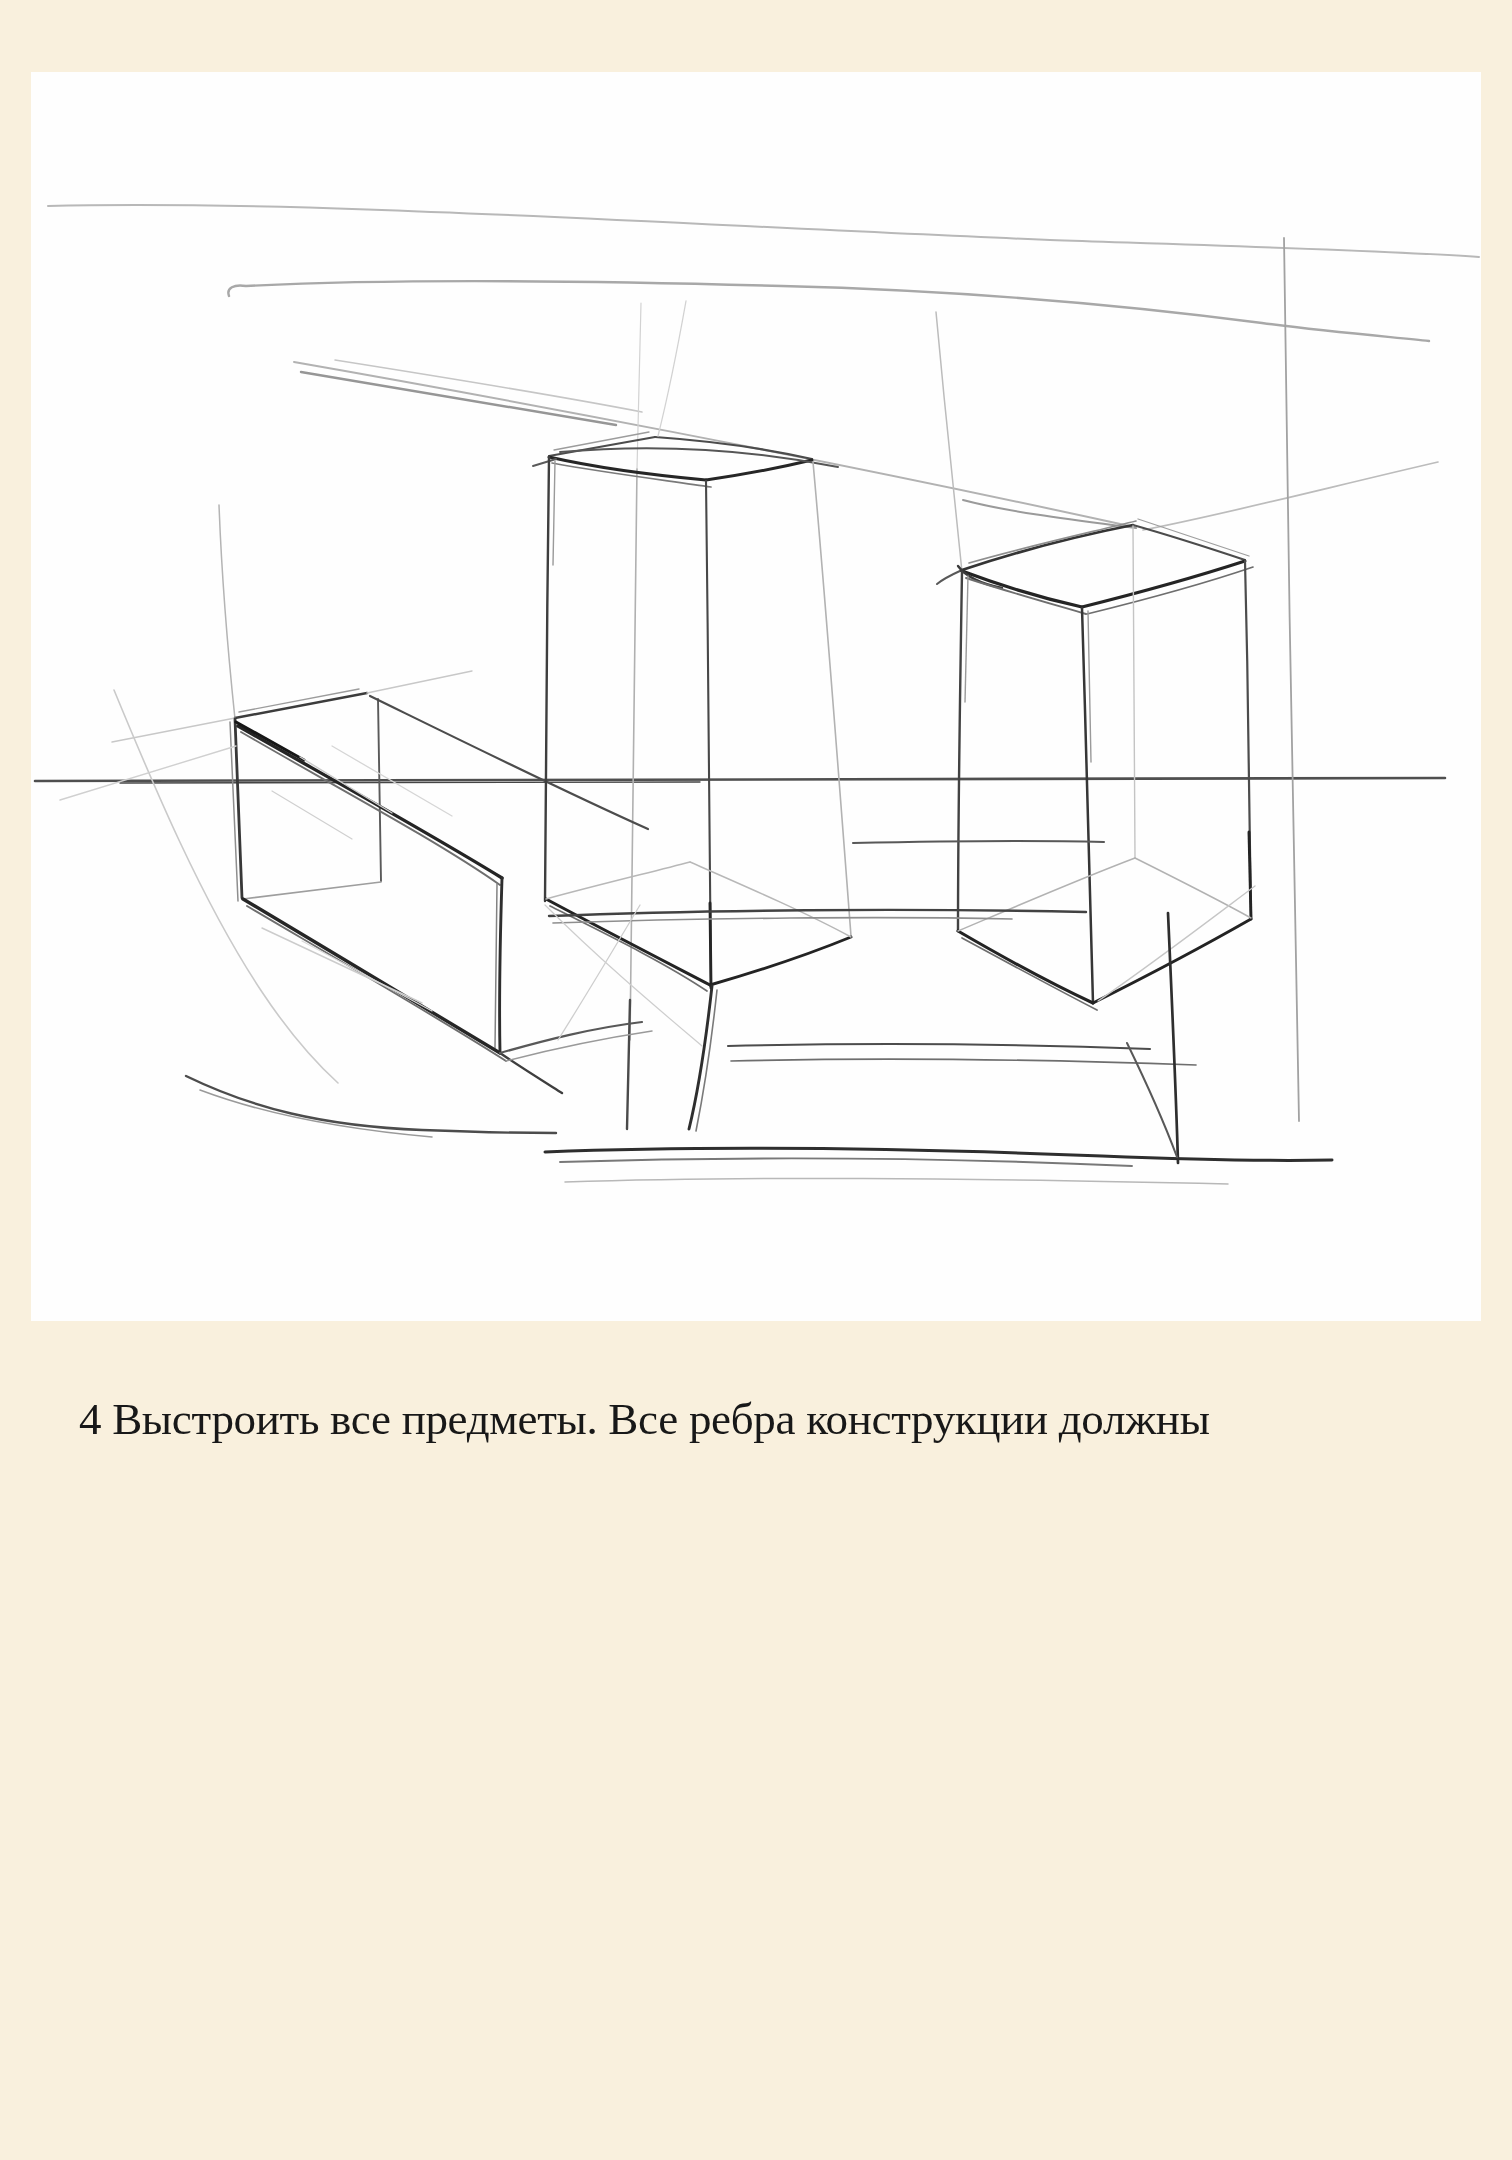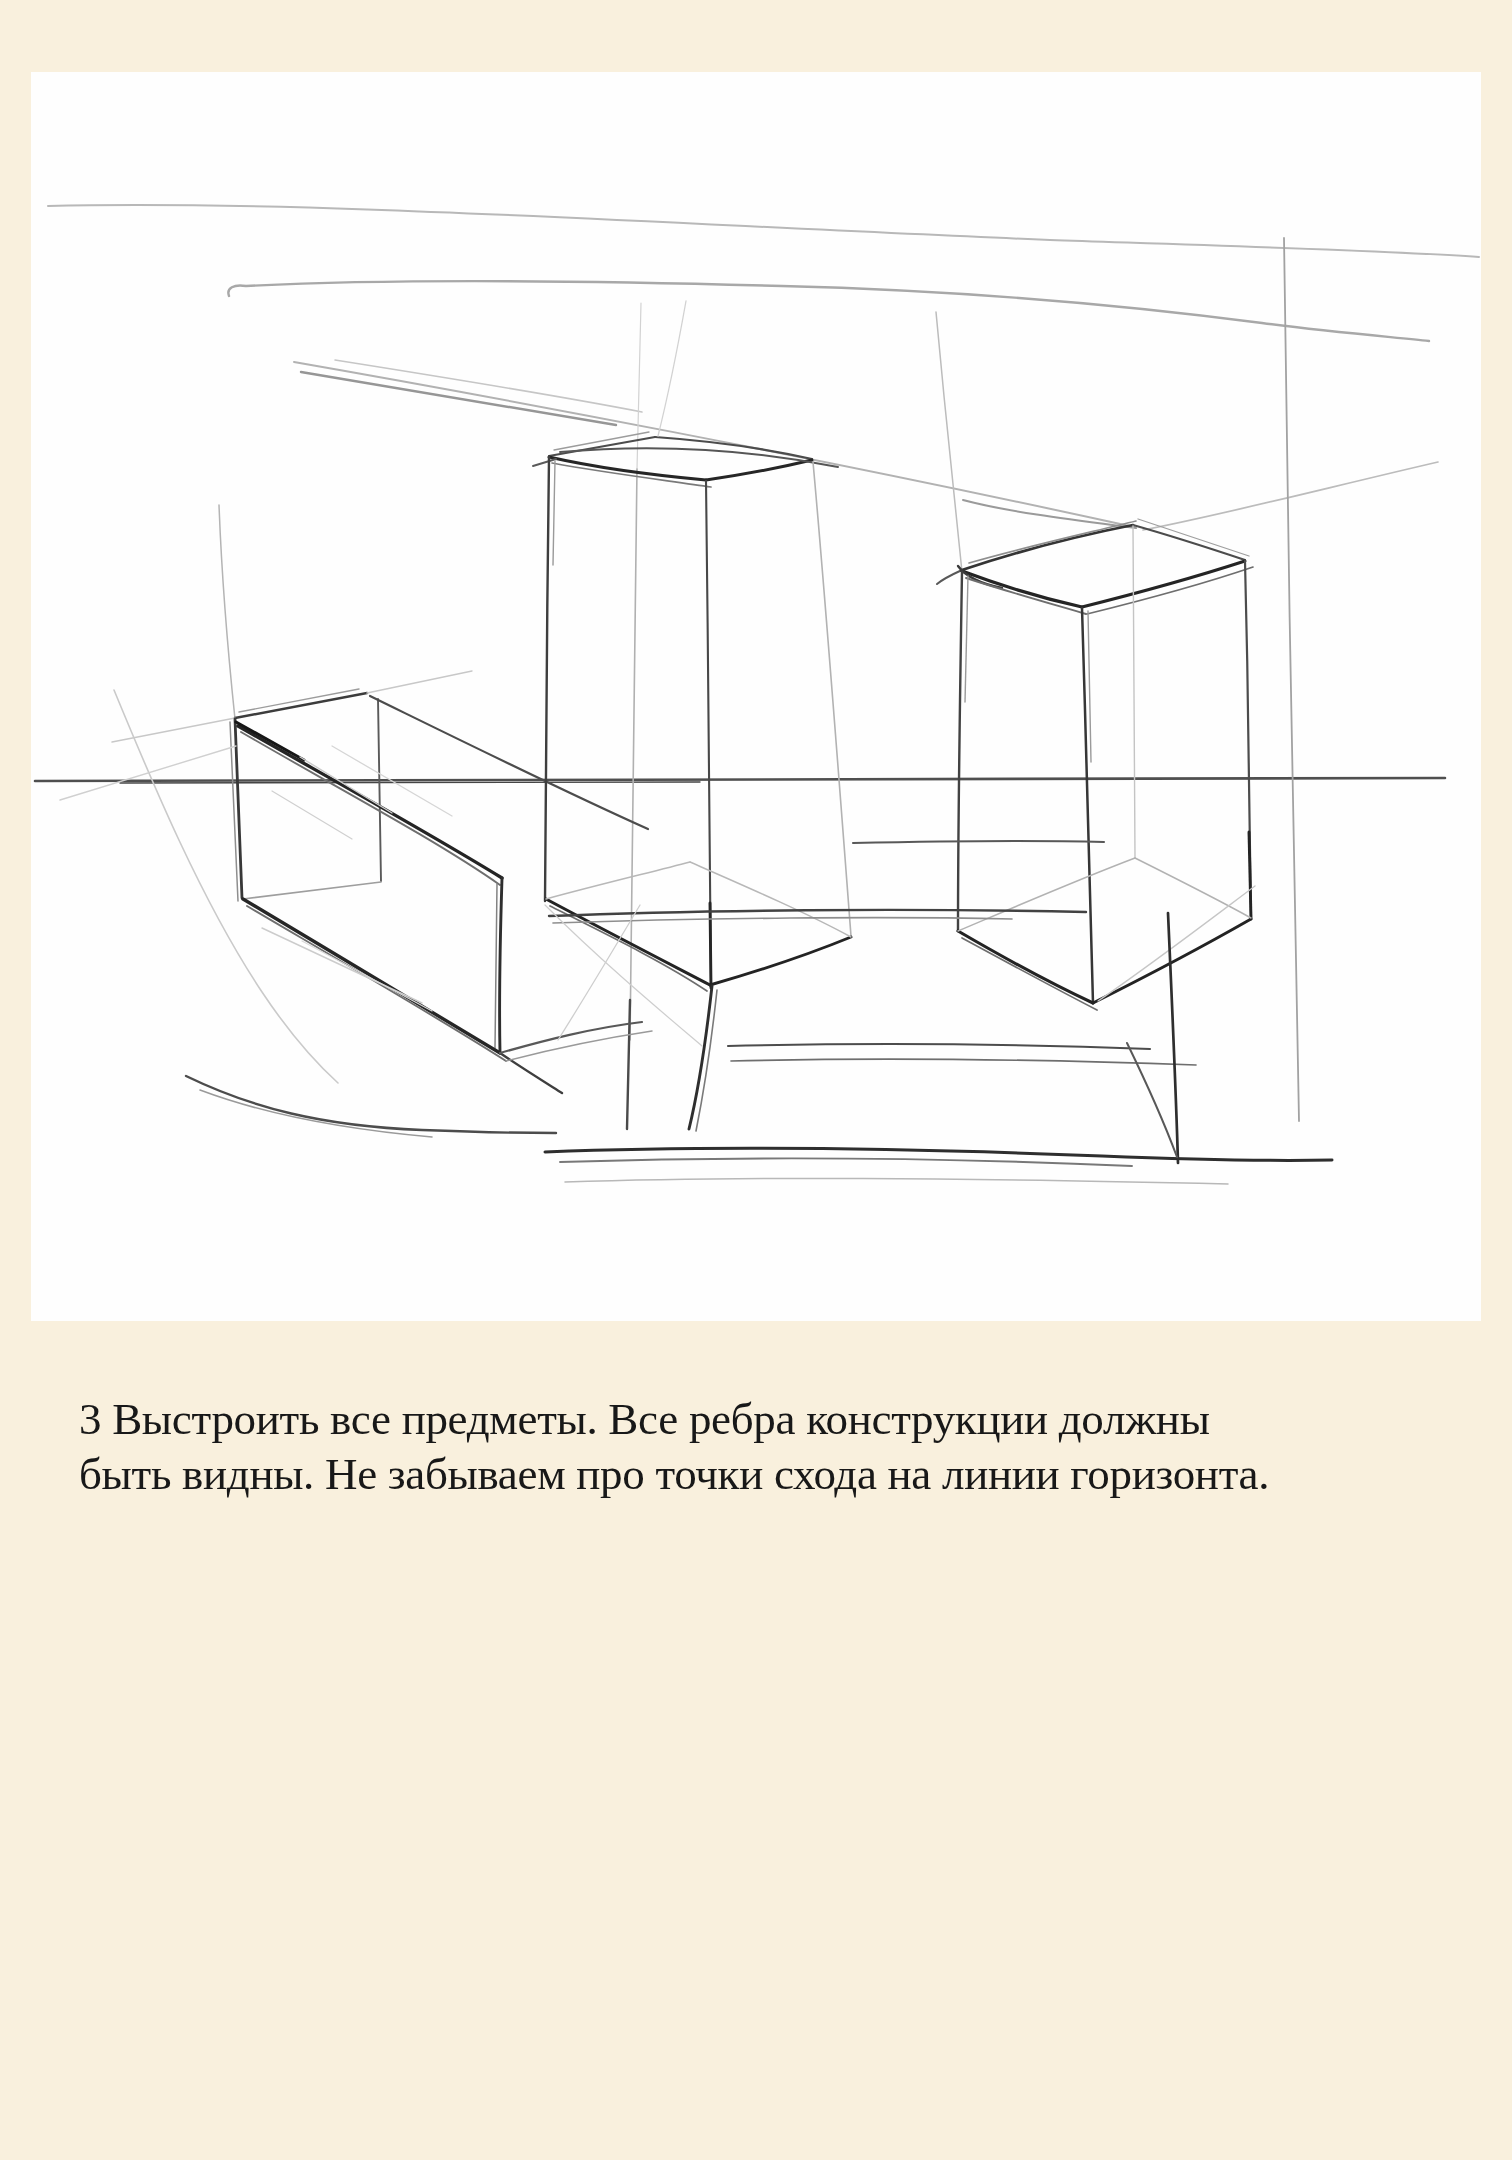--- a/index.html
+++ b/index.html
@@ -135,17 +135,16 @@
           <path d="M717,990 C711,1046 703,1096 696,1131" stroke="#7a7a7a" stroke-width="1.6" fill="none"></path>
           <path d="M1168,913 C1172,1002 1176,1092 1178,1163" stroke="#2e2e2e" stroke-width="2.7" fill="none"></path>
           <path d="M1127,1043 C1146,1082 1164,1122 1177,1157" stroke="#585858" stroke-width="2" fill="none"></path>
           <path d="M640,905 C612,952 582,1002 558,1040" stroke="#cecece" stroke-width="1.3" fill="none"></path>
           <path d="M545,905 C602,962 662,1012 702,1046" stroke="#cecece" stroke-width="1.2" fill="none"></path>
         </g>
     </svg>
   </div>
 
   <div class="caption" style="color: rgb(24, 24, 24);">
-    <div>3  Выстроить все предметы. Все ребра конструкции должны</div>
-    <div>быть видны. Не забываем про точки схода на линии горизонта.</div>
+    <div>4  Выстроить все предметы. Все ребра конструкции должны</div>
   </div>
 
 </div>
 
 </body></html>

